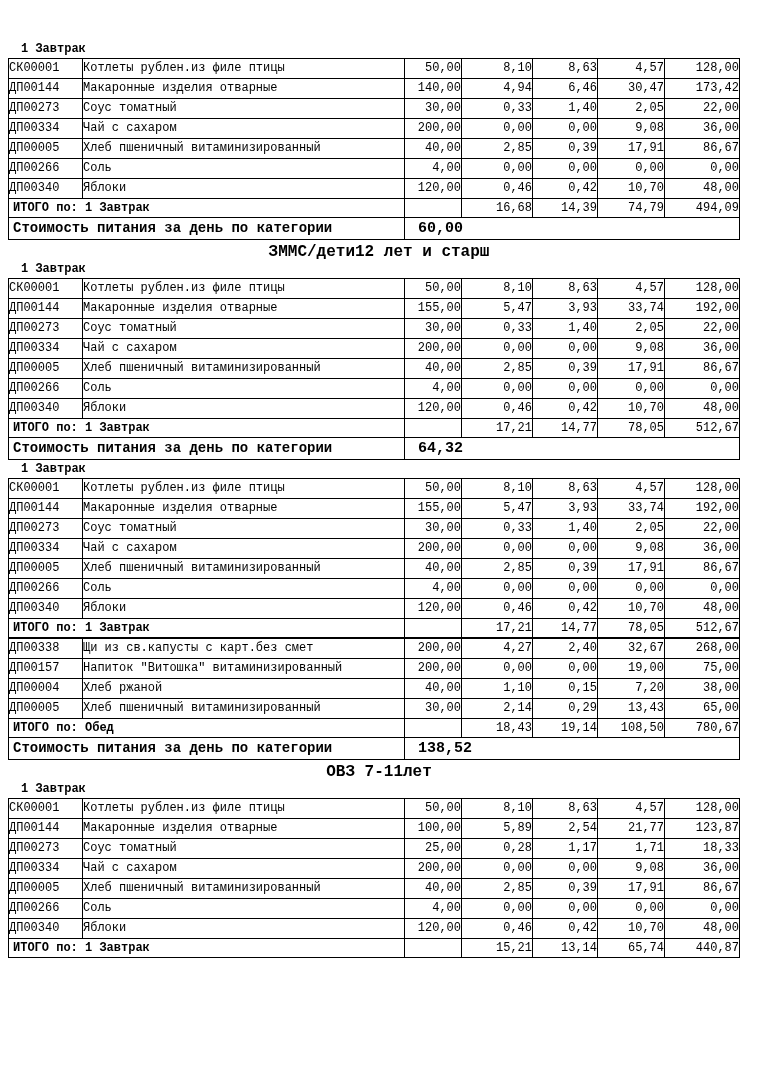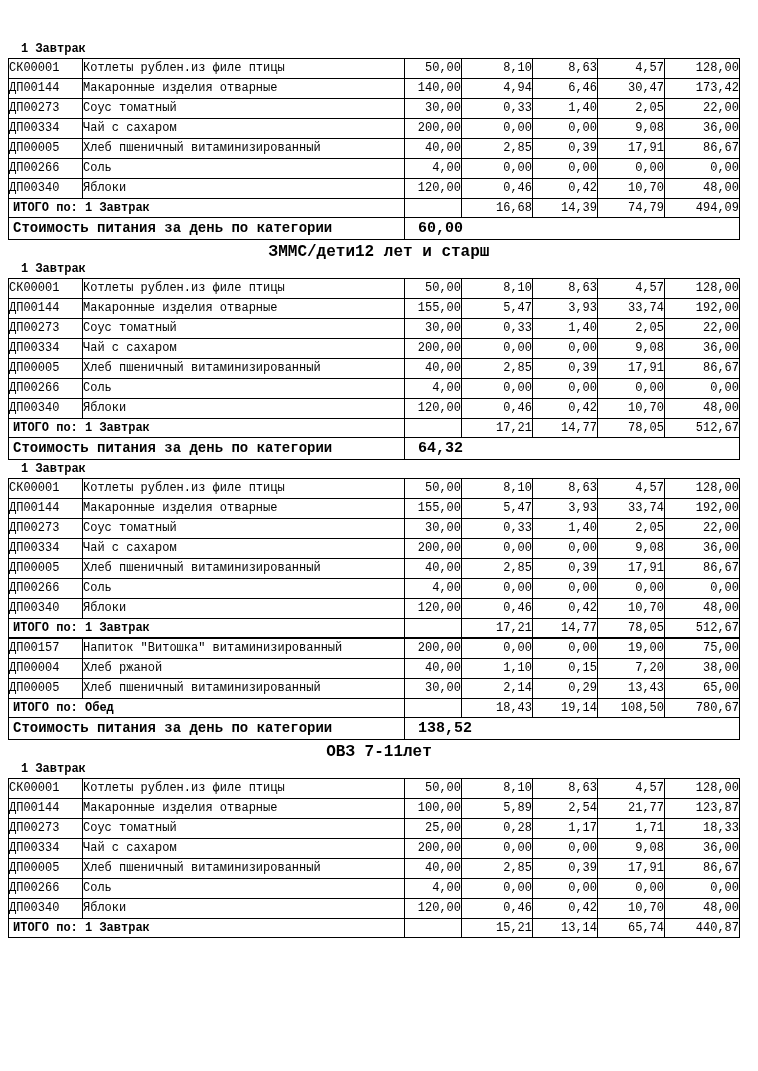--- a/index.html
+++ b/index.html
@@ -338,20 +338,29 @@
         <col style="width: 74px;">
         <col style="width: 322px;">
         <col style="width: 57px;">
         <col style="width: 71px;">
         <col style="width: 65px;">
         <col style="width: 67px;">
         <col style="width: 75px;">
       </colgroup>
       <tbody>
         <tr class="data-row">
+          <td class="c-code">ДП00338</td>
+          <td class="c-name">Щи из св.капусты с карт.без смет</td>
+          <td class="c-qty">200,00</td>
+          <td class="c-num">4,27</td>
+          <td class="c-num">2,40</td>
+          <td class="c-num">32,67</td>
+          <td class="c-num">268,00</td>
+        </tr>
+        <tr class="data-row">
           <td class="c-code">ДП00157</td>
           <td class="c-name">Напиток "Витошка" витаминизированный</td>
           <td class="c-qty">200,00</td>
           <td class="c-num">0,00</td>
           <td class="c-num">0,00</td>
           <td class="c-num">19,00</td>
           <td class="c-num">75,00</td>
         </tr>
         <tr class="data-row">
           <td class="c-code">ДП00004</td>

